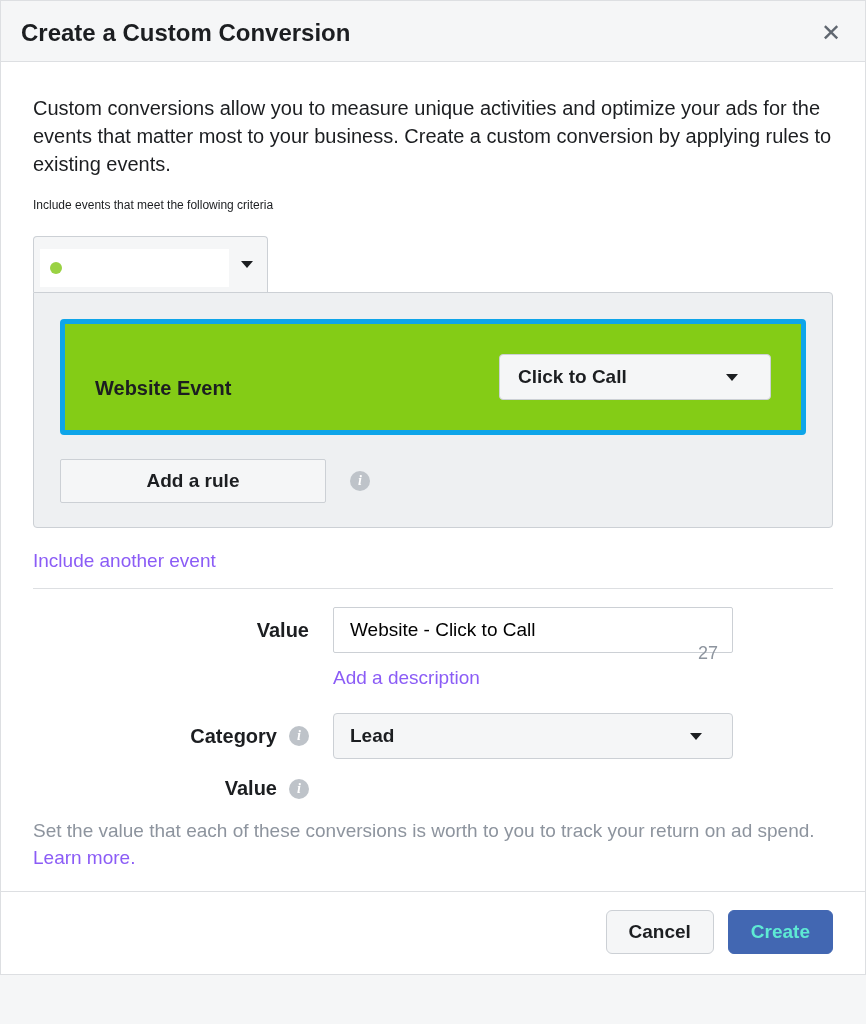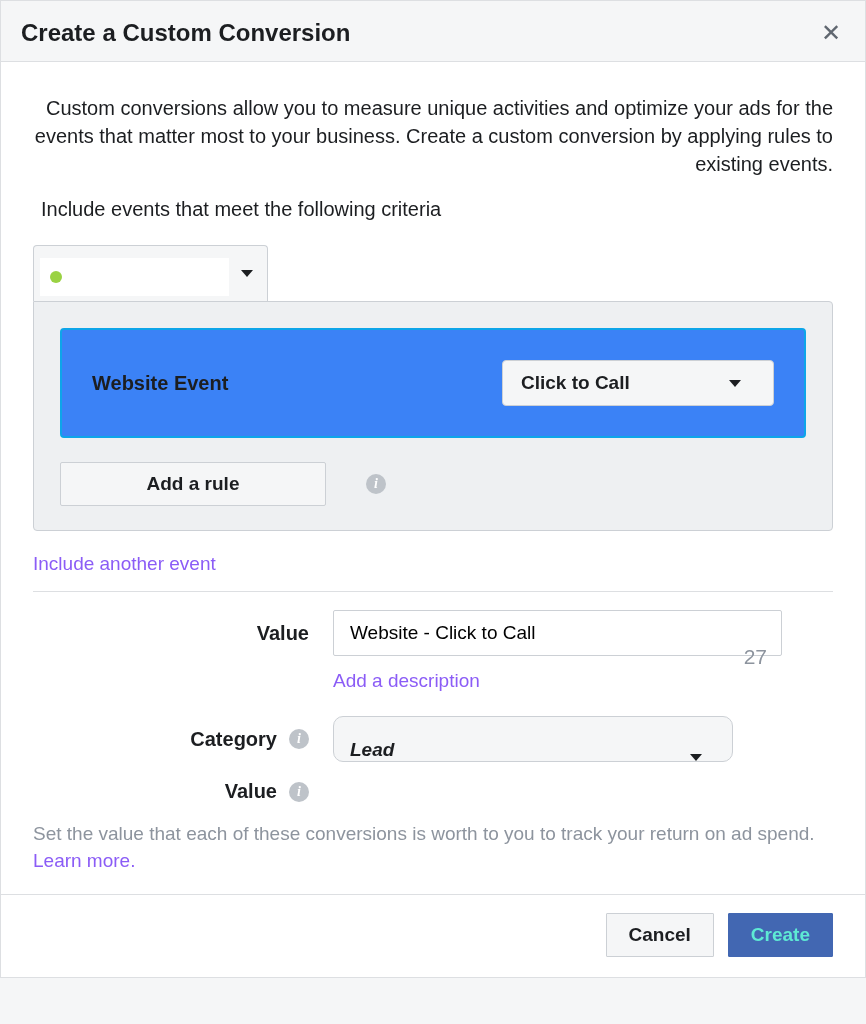--- a/index.html
+++ b/index.html
@@ -38,25 +38,24 @@
   }
   .modal-body {
     padding: 24px 32px 0 32px;
     background: #fff;
   }
   .intro-text {
     font-size: 20px;
     line-height: 1.4;
     color: #1c1e21;
     margin: 8px 0 20px 0;
-    text-align: right;
   }
   .criteria-text {
-    font-size: 20px;
-    margin: 0 0 24px 8px;
+    font-size: 12px;
+    margin: 0 0 24px 0;
   }
   .pixel-select-wrap {
     display: flex;
   }
   .pixel-select {
     display: inline-flex;
     align-items: center;
     background: #f5f6f7;
     border: 1px solid #ccd0d5;
     border-radius: 4px 4px 0 0;
@@ -89,26 +88,26 @@
     border-top: 7px solid #1c1e21;
     margin: 0 14px 0 6px;
   }
   .event-box {
     background: #eef0f2;
     border: 1px solid #ccd0d5;
     border-radius: 0 4px 4px 4px;
     padding: 26px 26px 24px 26px;
   }
   .event-row {
-    background: #3b82f6;
-    border: 2px solid #0ea5e9;
+    background: #84cc16;
+    border: 5px solid #0ea5e9;
     border-radius: 4px;
     padding: 30px 30px;
     display: flex;
-    align-items: center;
+    align-items: flex-end;
     justify-content: space-between;
   }
   .event-label {
     font-size: 20px;
     font-weight: 700;
   }
   .dropdown {
     background: #f5f6f7;
     border: 1px solid #ccd0d5;
     border-radius: 4px;
@@ -118,21 +117,21 @@
     justify-content: space-between;
     padding: 0 18px;
     cursor: pointer;
     width: 272px;
     font-size: 19px;
     font-weight: 700;
   }
   .rule-row {
     display: flex;
     align-items: center;
-    gap: 40px;
+    gap: 24px;
     margin-top: 24px;
   }
   .add-rule-btn {
     background: #f5f6f7;
     border: 1px solid #ccd0d5;
     border-radius: 2px;
     height: 44px;
     width: 266px;
     font-size: 19px;
     font-weight: 700;
@@ -183,57 +182,56 @@
   }
   .form-label {
     font-size: 20px;
     font-weight: 700;
     text-align: right;
   }
   .form-field-cell {
     flex: 1;
   }
   .text-input {
-    width: 449px;
+    width: 400px;
     height: 46px;
     border: 1px solid #ccd0d5;
     border-radius: 2px;
     font-size: 19px;
     padding: 0 14px;
     display: flex;
     align-items: center;
     justify-content: space-between;
     background: #fff;
   }
   .text-input input {
     border: none;
     outline: none;
     font-size: 19px;
     flex: 1;
     background: transparent;
   }
   .char-count {
     color: #8d949e;
-    font-size: 21px;
+    font-size: 18px;
     margin-top: 47px;
   }
   .category-dropdown {
     width: 400px;
     height: 46px;
     background: #f5f6f7;
     border: 1px solid #ccd0d5;
-    border-radius: 10px;
-    display: flex;
-    align-items: flex-end;
+    border-radius: 4px;
+    display: flex;
+    align-items: center;
     justify-content: space-between;
     padding: 0 16px;
     font-size: 19px;
     font-weight: 700;
     cursor: pointer;
-    font-style: italic;
   }
   .add-desc-row {
     display: flex;
   }
   .helper-text {
     font-size: 19px;
     color: #8d949e;
     line-height: 1.4;
     margin: 16px 0 20px 0;
   }
@@ -243,21 +241,21 @@
   .footer {
     border-top: 1px solid #dddfe2;
     padding: 18px 32px 20px 32px;
     display: flex;
     justify-content: flex-end;
     gap: 14px;
   }
   .btn {
     height: 44px;
     padding: 0 22px;
-    border-radius: 1px;
+    border-radius: 6px;
     font-size: 19px;
     font-weight: 700;
     cursor: pointer;
     border: 1px solid #ccd0d5;
     background: #f5f6f7;
     color: #1c1e21;
   }
   .btn-primary {
     background: #4267b2;
     border-color: #4267b2;

